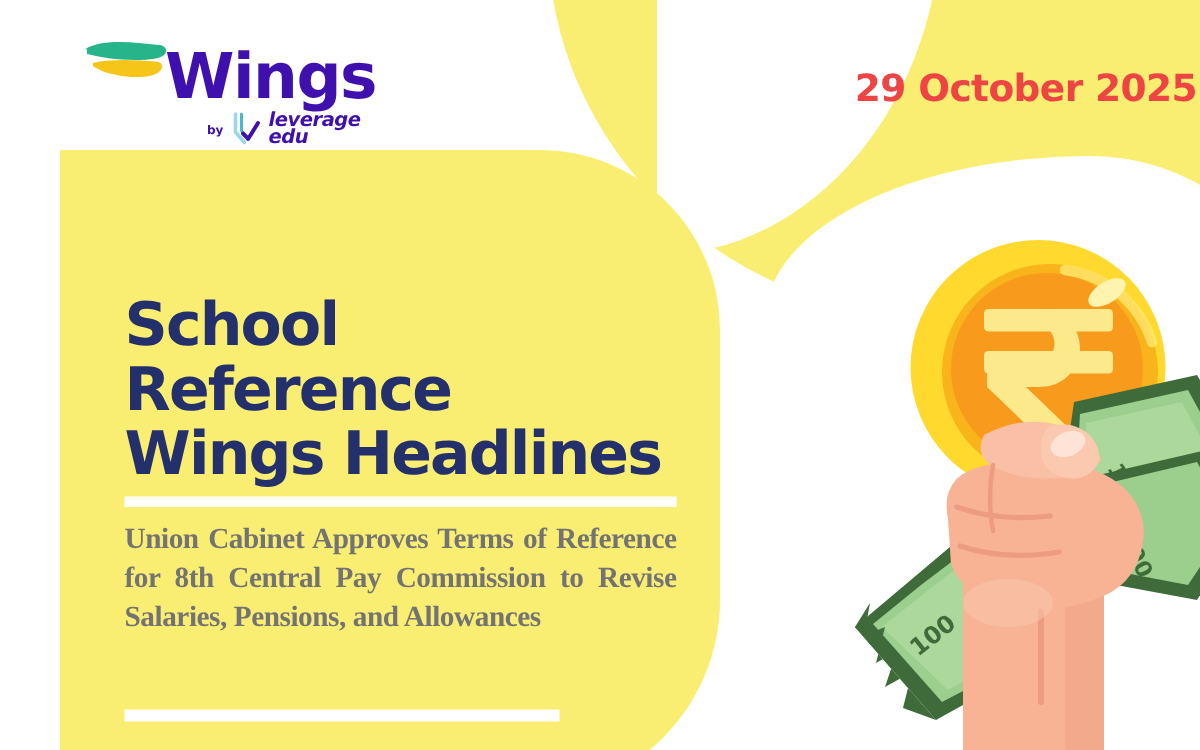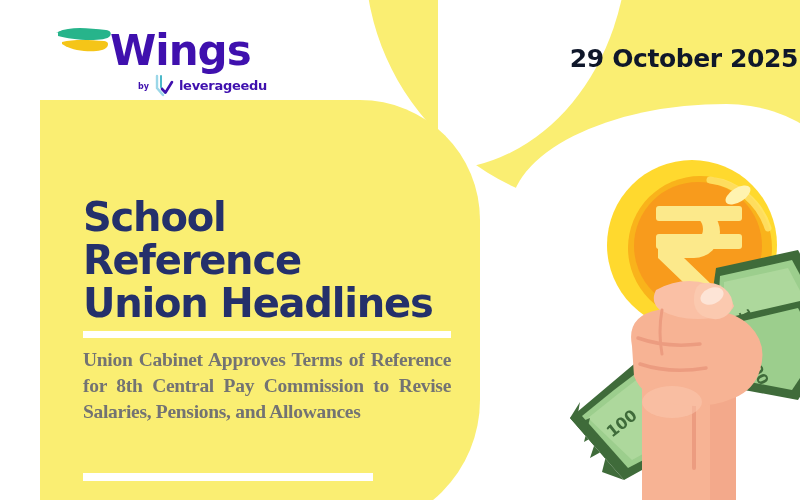--- a/index.html
+++ b/index.html
@@ -112,21 +112,21 @@
     letter-spacing: -0.3px;
   }
 
   
   .date-badge {
     position: absolute;
     right: 42px;
     top: 44px;
     font-size: 25px;
     font-weight: 700;
-    color: #0f172a;
+    color: #ef4444;
     font-family: "DejaVu Sans", sans-serif;
     letter-spacing: -0.4px;
     white-space: nowrap;
   }
 
   
   .headline-block {
     position: absolute;
     left: 43px;
     top: 196px;
@@ -196,32 +196,32 @@
       <path d="M2 7 C14 1 32 3 50 5 C52 5.2 53 6 52.6 7 C40 5 18 4 2 7 Z" fill="#27B48B"></path>
     </svg>
     <div class="logo-word">Wings</div>
     <div class="logo-sub">
       <span class="logo-by">by</span>
       <svg width="20" height="24" viewBox="0 0 20 24">
         <path d="M3 2 L3 14 L9 21" stroke="#9BD7E8" stroke-width="2.4" fill="none" stroke-linecap="round"></path>
         <path d="M7 2 L7 13 L11 19" stroke="#4BB8C9" stroke-width="2" fill="none" stroke-linecap="round"></path>
         <path d="M8 15 L11.5 18.5 L18 8" stroke="#3F10AE" stroke-width="2.6" fill="none" stroke-linecap="round" stroke-linejoin="round"></path>
       </svg>
-      <div style="display:flex;flex-direction:row;">
+      <div style="display:flex;flex-direction:column;font-style:italic;">
         <span class="logo-lev">leverage</span>
         <span class="logo-lev">edu</span>
       </div>
     </div>
   </div>
 
   <div class="date-badge">29 October 2025</div>
 
   <div class="headline-block">
     <h1 class="headline">School Reference</h1>
-    <h1 class="headline">Union Headlines</h1>
+    <h1 class="headline">Wings Headlines</h1>
     <div class="rule"></div>
     <p class="subhead">Union Cabinet Approves Terms of Reference for 8th Central Pay Commission to Revise Salaries, Pensions, and Allowances</p>
   </div>
   <div class="rule-bottom"></div>
 
   <div class="illustration">
     <svg width="280" height="350" viewBox="0 0 280 350">
 
       <g>
         <circle cx="132" cy="95" r="85" fill="#FFD92E"></circle>

